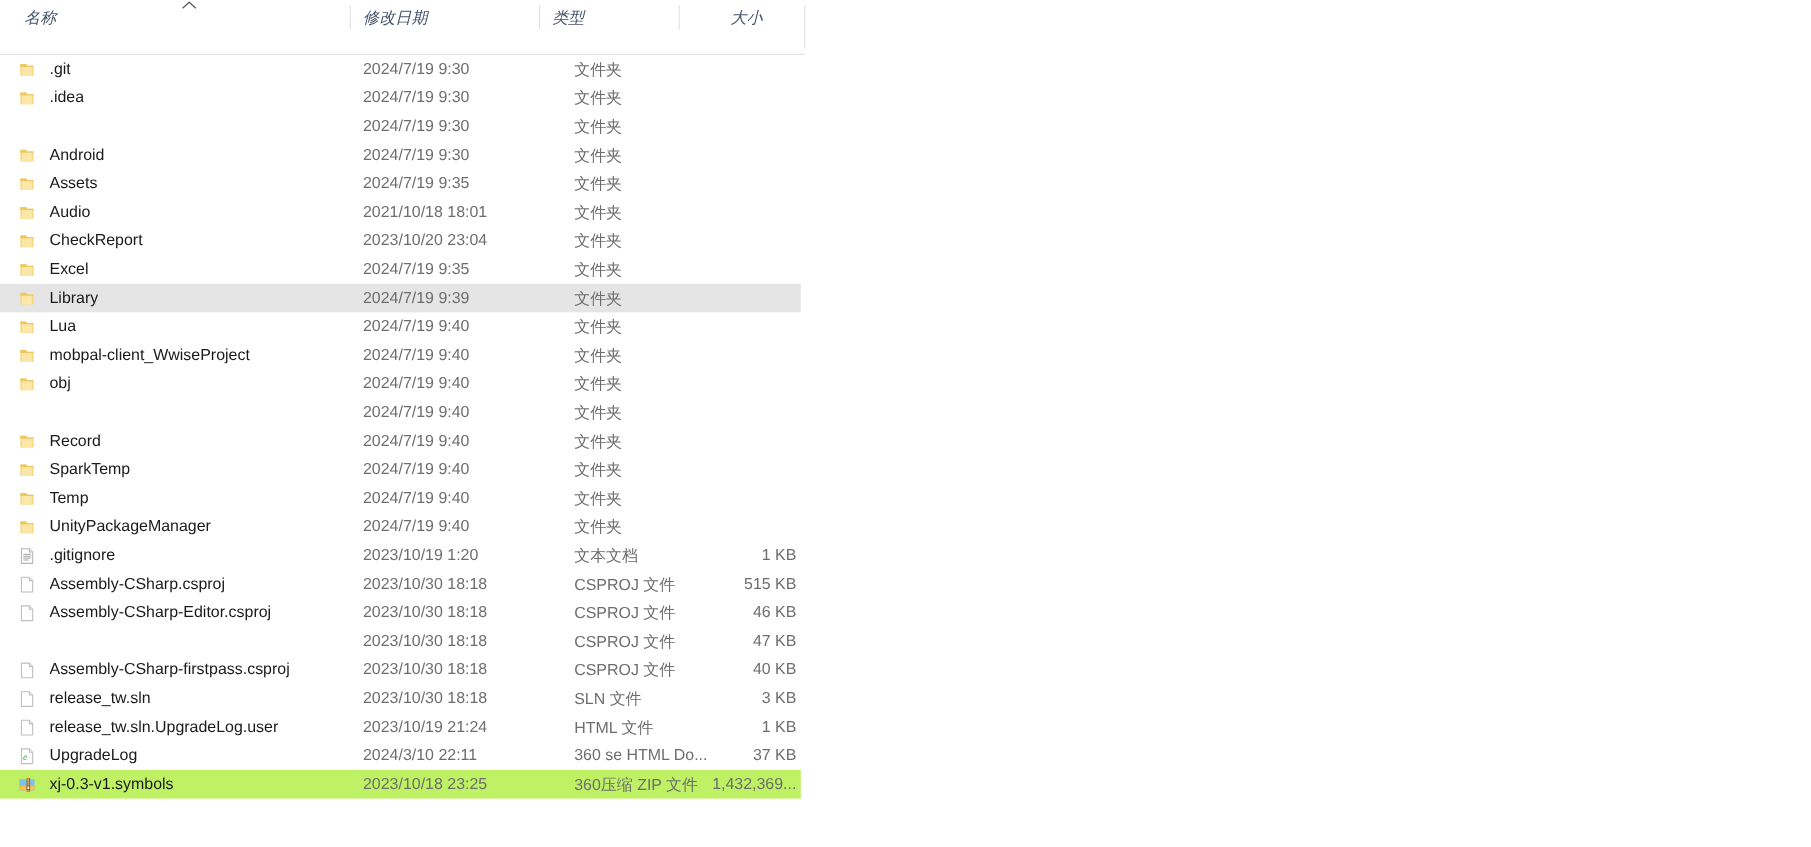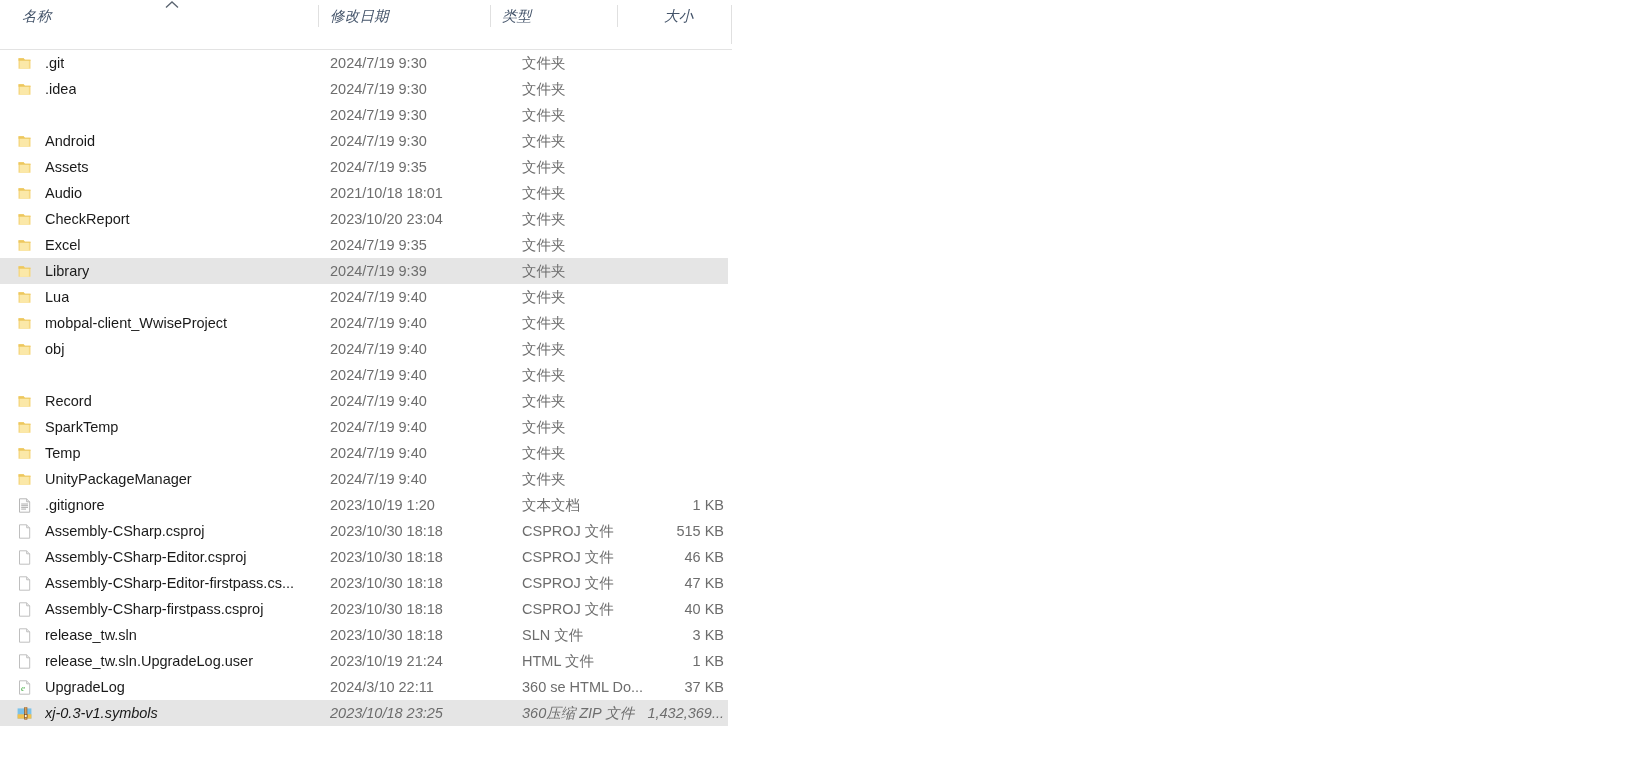--- a/index.html
+++ b/index.html
@@ -74,21 +74,21 @@
     position: relative;
     width: 732px;
   }
   .row {
     position: relative;
     height: 26px;
     width: 728px;
     display: block;
   }
   .row.selected      { background: #e5e5e5; }
-  .row.selected-idle { background: #e5e5e5; font-style: italic; }
+  .row.selected-idle { background: #bef264; }
 
   .cell {
     position: absolute;
     top: 0;
     height: 26px;
     display: flex;
     align-items: center;
     font-size: 14.5px;
     white-space: nowrap;
     overflow: hidden;
@@ -416,29 +416,20 @@
               <path d="M10.7 1.8 v3.0 h3.0" fill="#ededed" stroke="#bfbfbf" stroke-width="1"></path>
             </svg>
           </span>
           <span class="name-label">Assembly-CSharp-Editor.csproj</span>
         </div>
         <div class="cell c-date">2023/10/30 18:18</div>
         <div class="cell c-type">CSPROJ 文件</div>
         <div class="cell c-size">46 KB</div>
       </div>
       <div class="row">
-        <div class="cell c-name">
-          <span class="icon">
-            <svg width="17" height="17" viewBox="0 0 17 17">
-              <path d="M3.5 1.8 h7.2 l3.0 3.0 v10.4 h-10.2 z" fill="#ffffff" stroke="#bfbfbf" stroke-width="1"></path>
-              <path d="M10.7 1.8 v3.0 h3.0" fill="#ededed" stroke="#bfbfbf" stroke-width="1"></path>
-            </svg>
-          </span>
-          <span class="name-label">Assembly-CSharp-Editor-firstpass.cs...</span>
-        </div>
         <div class="cell c-date">2023/10/30 18:18</div>
         <div class="cell c-type">CSPROJ 文件</div>
         <div class="cell c-size">47 KB</div>
       </div>
       <div class="row">
         <div class="cell c-name">
           <span class="icon">
             <svg width="17" height="17" viewBox="0 0 17 17">
               <path d="M3.5 1.8 h7.2 l3.0 3.0 v10.4 h-10.2 z" fill="#ffffff" stroke="#bfbfbf" stroke-width="1"></path>
               <path d="M10.7 1.8 v3.0 h3.0" fill="#ededed" stroke="#bfbfbf" stroke-width="1"></path>

